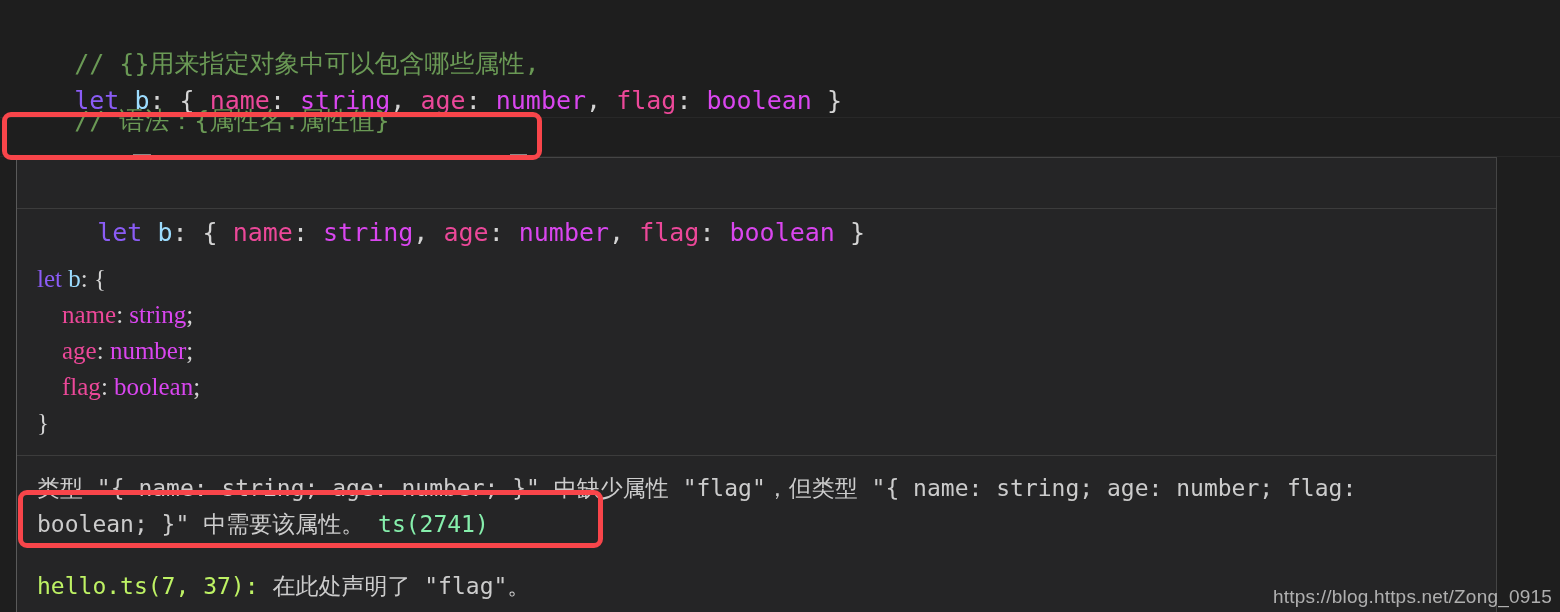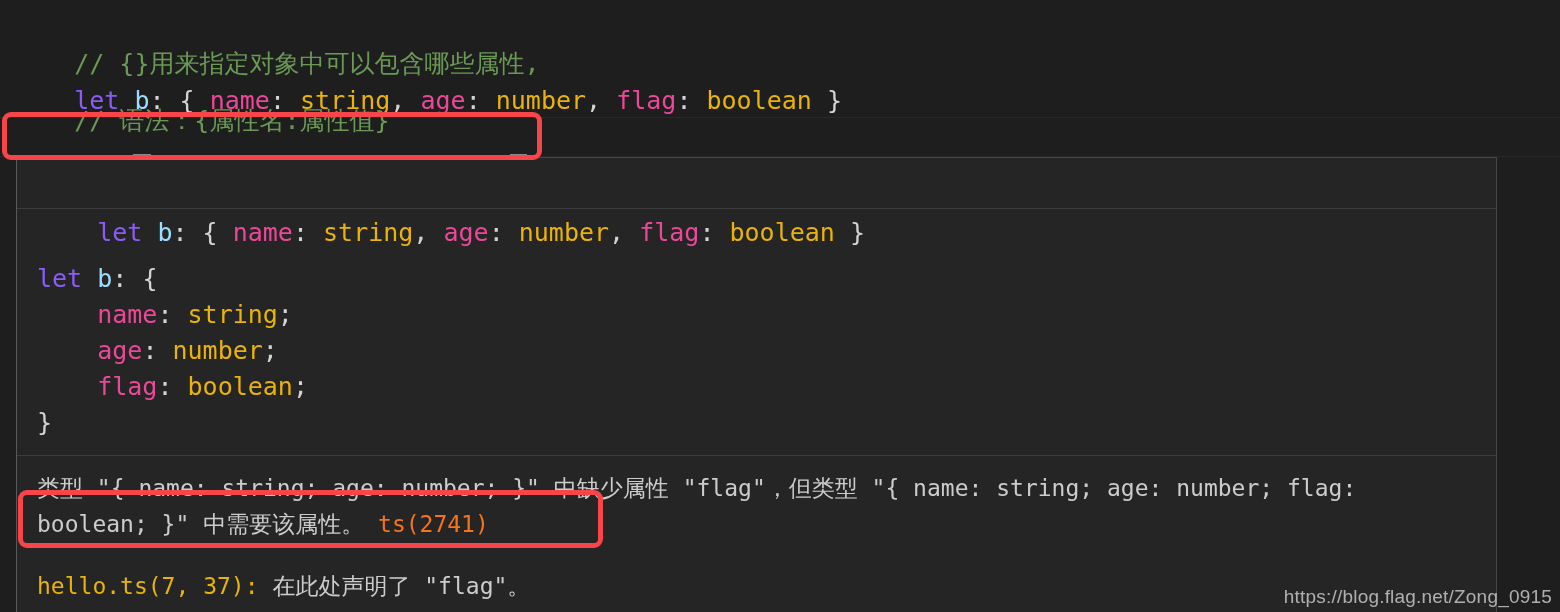--- a/index.html
+++ b/index.html
@@ -45,21 +45,21 @@
     width: 1560px; height: 38px;
     background: #1e1e1e;
     border-top: 1px solid #282828;
     border-bottom: 1px solid #282828;
   }
 
   
   .t-comment  { color: #6A9955; }
   .t-keyword  { color: #8b5cf6; }
   .t-var      { color: #9CDCFE; }
-  .t-type     { color: #eab308; }
+  .t-type     { color: #d946ef; }
   .t-plain    { color: #D4D4D4; }
   .t-string   { color: #CE9178; }
   .t-number   { color: #B5CEA8; }
   .t-prop     { color: #ec4899; }
 
   
   .squiggle {
     position: relative;
     display: inline-block;
   }
@@ -111,37 +111,38 @@
     padding: 0 0 0 20px;
     font-size: 25px;
     line-height: 50px;
     white-space: pre;
   }
   #popup-decl {
     padding: 16px 0 14px 20px;
     font-size: 25px;
     line-height: 36px;
     white-space: pre;
+    font-family: Liberation Serif, serif;
   }
   #popup-msg {
     padding: 14px 20px 16px 20px;
     font-size: 23px;
     line-height: 36px;
     color: #cccccc;
     font-family: "DejaVu Sans Mono", "Liberation Mono", monospace;
   }
-  .tscode { color: #f97316; }
+  .tscode { color: #86efac; }
 
   #popup-related {
     padding: 10px 20px 14px 20px;
     font-size: 23px;
     line-height: 36px;
     color: #cccccc;
   }
-  .link-loc { color: #eab308; }
+  .link-loc { color: #bef264; }
 
   
   .red-box {
     position: absolute;
     border: 5px solid #f8454a;
     border-radius: 9px;
     box-sizing: border-box;
     pointer-events: none;
   }
   #red-box-top   { left: 2px;  top: 112px; width: 540px; height: 48px; }
@@ -204,13 +205,13 @@
   <div class="popup-section" id="popup-related">
     <span class="link-loc">hello.ts(7, 37):</span>
     <span>在此处声明了 "flag"。</span>
   </div>
 
 </div>
 
 <div class="red-box" id="red-box-top"></div>
 <div class="red-box" id="red-box-bottom"></div>
 
-<div id="watermark">https://blog.flag.net/Zong_0915</div>
+<div id="watermark">https://blog.https.net/Zong_0915</div>
 
 </body></html>

